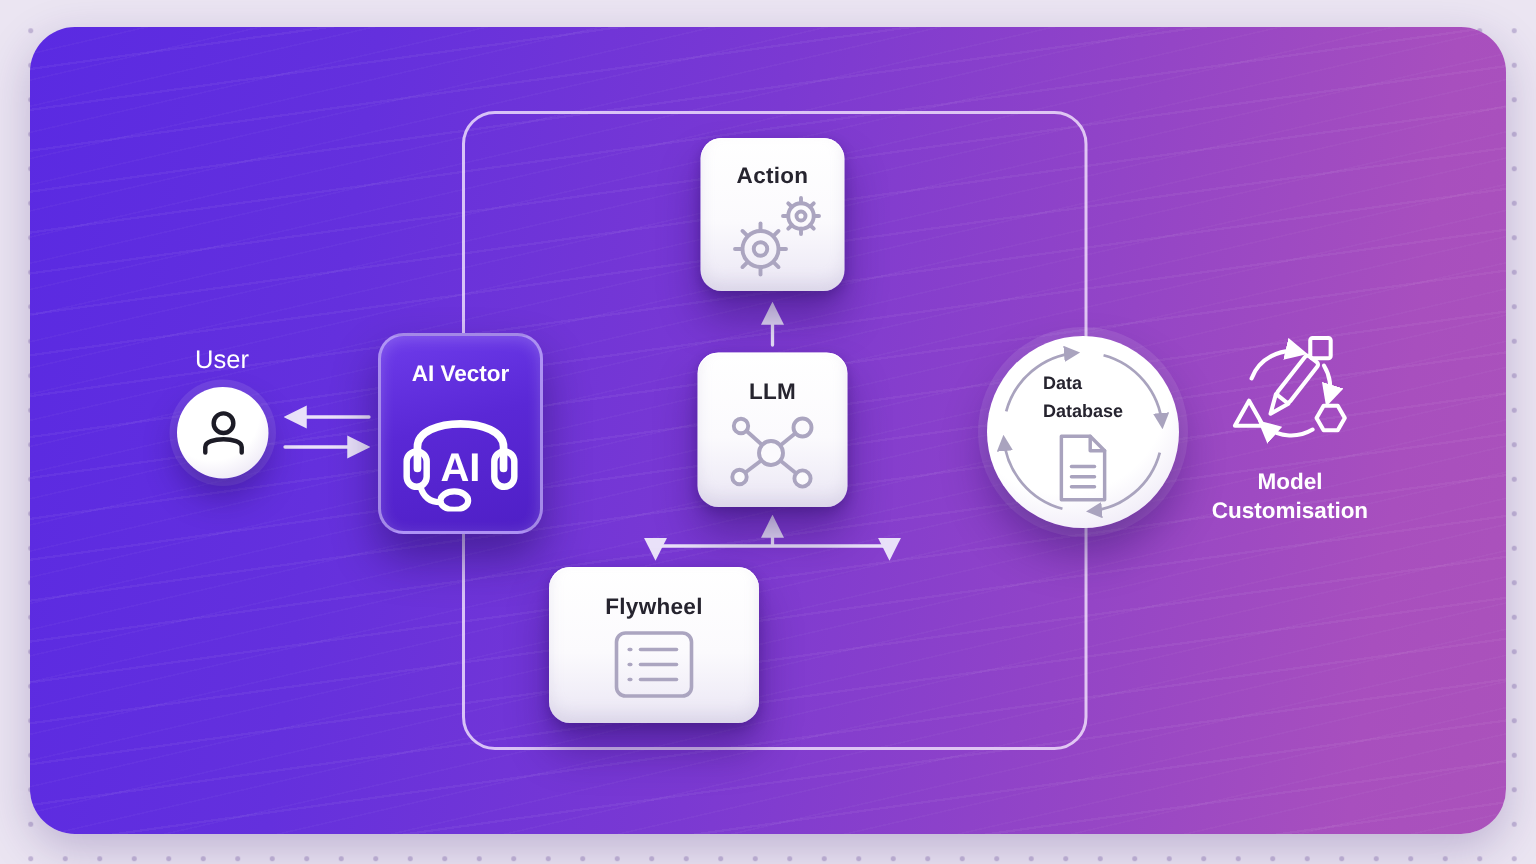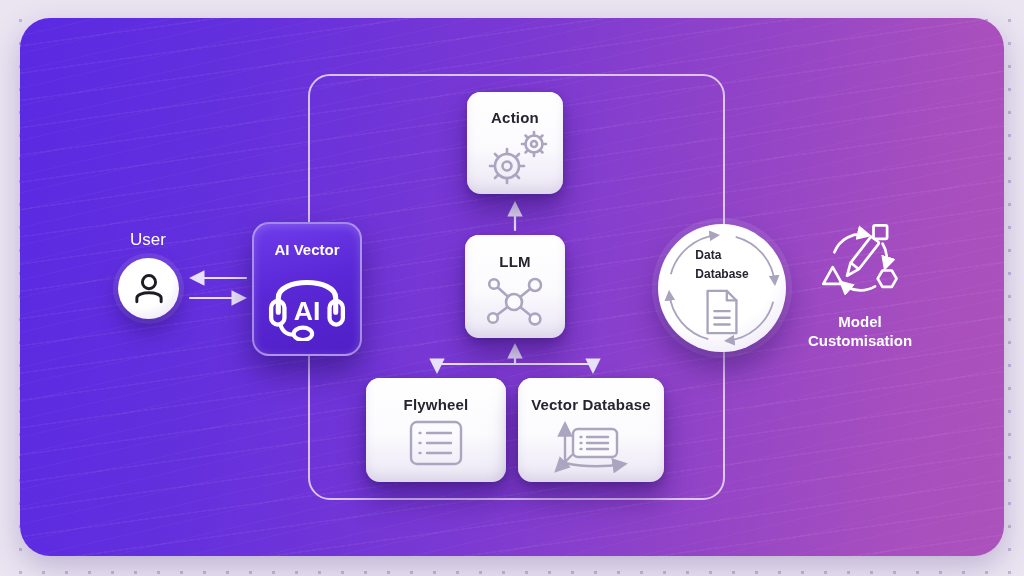--- a/index.html
+++ b/index.html
@@ -173,42 +173,20 @@
         <line x1="23" y1="14" x2="47" y2="14"></line>
         <line x1="23" y1="24" x2="47" y2="24"></line>
         <line x1="23" y1="34" x2="47" y2="34"></line>
         <line x1="15.5" y1="14" x2="16.5" y2="14"></line>
         <line x1="15.5" y1="24" x2="16.5" y2="24"></line>
         <line x1="15.5" y1="34" x2="16.5" y2="34"></line>
       </g>
     </svg>
   </div>
 
-  <div class="card" style="left:518px; top:378px; width:146px; height:104px;">
-    <div class="label" style="margin-top:18px">Vector Database</div>
-    <svg class="icn" width="86" height="62" viewBox="0 0 86 62" style="margin-top:0px">
-      <defs>
-        <marker id="vh" viewBox="0 0 8 8" refX="6" refY="4" markerWidth="6.5" markerHeight="6.5" orient="auto">
-          <path d="M0 0 L8 4 L0 8 Z" fill="#aba5c0"></path>
-        </marker>
-      </defs>
-      <g stroke="#aba5c0" stroke-width="2.4" fill="none" stroke-linecap="round">
-        <path d="M 17 48 V 12" marker-end="url(#vh)"></path>
-        <path d="M 24 42 L 9 57" marker-end="url(#vh)"></path>
-        <path d="M 17 50 Q 44 56 76 51" marker-end="url(#vh)"></path>
-        <rect x="25" y="16" width="44" height="28" rx="5" fill="#fbfafd"></rect>
-        <line x1="39" y1="24" x2="60" y2="24"></line>
-        <line x1="39" y1="30" x2="60" y2="30"></line>
-        <line x1="39" y1="36" x2="60" y2="36"></line>
-        <line x1="32.5" y1="24" x2="33.5" y2="24"></line>
-        <line x1="32.5" y1="30" x2="33.5" y2="30"></line>
-        <line x1="32.5" y1="36" x2="33.5" y2="36"></line>
-      </g>
-    </svg>
-  </div>
 
   <div class="flywheel">
     <svg class="flywheel-arrows" width="128" height="128" viewBox="0 0 128 128">
       <defs>
         <marker id="fh" viewBox="0 0 8 8" refX="6" refY="4" markerWidth="6" markerHeight="6" orient="auto">
           <path d="M0 0 L8 4 L0 8 Z" fill="#a9a3be"></path>
         </marker>
       </defs>
       <g stroke="#a9a3be" stroke-width="1.8" fill="none">
         <path d="M 12.8 50.3 A 53 53 0 0 1 59.4 11.2" marker-end="url(#fh)"></path>

